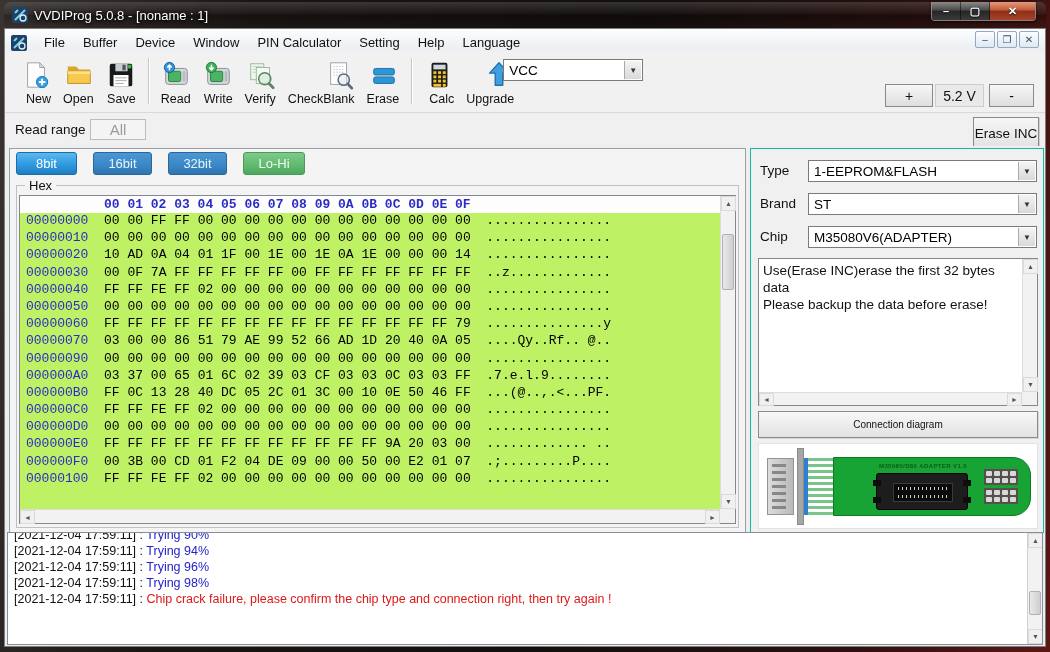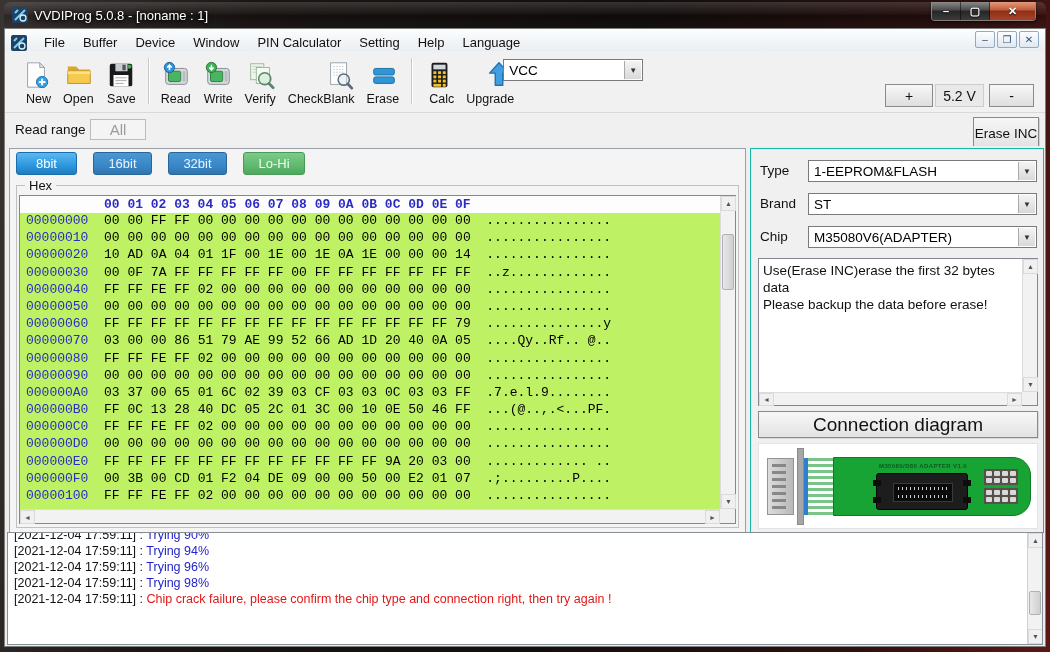--- a/index.html
+++ b/index.html
@@ -101,21 +101,21 @@
     background:#f0f0f0; border:1px solid #14b8a6; }
   .cp-row-lbl { position:absolute; left:9px; font-size:13.5px; color:#111; }
   .cp-combo { position:absolute; left:57px; width:229px; height:22px; }
   .infobox { position:absolute; left:7px; top:109px; width:280px; height:148px; background:#fff; border:1px solid #828790; }
   .infotext { position:absolute; left:4px; top:3px; right:18px; font-size:13.5px; color:#111; line-height:17px; }
   .infobox .vscroll { bottom:13px; }
   .infobox .hscroll { right:15px; height:13px; }
   .infobox .hscroll .sb-btn { height:13px; }
   .connbtn { position:absolute; left:7px; top:262px; width:280px; height:27px;
     background:linear-gradient(180deg,#f7f7f7,#e3e3e3); border:1px solid #8a8a8a;
-    box-shadow:1px 1px 0 #d8d8d8; font-size:19px; color:#111;
+    box-shadow:1px 1px 0 #d8d8d8; font-size:10px; color:#111;
     display:flex; align-items:center; justify-content:center; }
   .adapterbox { position:absolute; left:7px; top:294px; width:280px; height:86px; background:#fff;
     border:1px solid #e3e3e3; overflow:hidden; }
   .ad-connector { position:absolute; left:8px; top:14px; width:27px; height:57px;
     background:linear-gradient(90deg,#dcdcdc,#b9b9b9); border:1px solid #949494; }
   .ad-connector::before { content:""; position:absolute; left:4px; top:5px; width:14px; height:46px;
     background:repeating-linear-gradient(180deg,#878787 0 3px, transparent 3px 7px); }
   .ad-bracket { position:absolute; left:38px; top:4px; width:7px; height:77px; background:#a6a6a6; border:1px solid #8b8b8b; }
   .ad-ribbon { position:absolute; left:45px; top:14px; width:29px; height:57px;
     border-left:4px solid #2e7fd0;
@@ -348,21 +348,20 @@
           <div class="hexhdr">00 01 02 03 04 05 06 07 08 09 0A 0B 0C 0D 0E 0F</div>
           <div class="hexrows">
               <div class="hexrow"><span class="addr">00000000</span>  <span>00 00 FF FF 00 00 00 00 00 00 00 00 00 00 00 00</span>  <span>................</span></div>
               <div class="hexrow"><span class="addr">00000010</span>  <span>00 00 00 00 00 00 00 00 00 00 00 00 00 00 00 00</span>  <span>................</span></div>
               <div class="hexrow"><span class="addr">00000020</span>  <span>10 AD 0A 04 01 1F 00 1E 00 1E 0A 1E 00 00 00 14</span>  <span>................</span></div>
               <div class="hexrow"><span class="addr">00000030</span>  <span>00 0F 7A FF FF FF FF FF 00 FF FF FF FF FF FF FF</span>  <span>..z.............</span></div>
               <div class="hexrow"><span class="addr">00000040</span>  <span>FF FF FE FF 02 00 00 00 00 00 00 00 00 00 00 00</span>  <span>................</span></div>
               <div class="hexrow"><span class="addr">00000050</span>  <span>00 00 00 00 00 00 00 00 00 00 00 00 00 00 00 00</span>  <span>................</span></div>
               <div class="hexrow"><span class="addr">00000060</span>  <span>FF FF FF FF FF FF FF FF FF FF FF FF FF FF FF 79</span>  <span>...............y</span></div>
               <div class="hexrow"><span class="addr">00000070</span>  <span>03 00 00 86 51 79 AE 99 52 66 AD 1D 20 40 0A 05</span>  <span>....Qy..Rf.. @..</span></div>
-              <div class="hexrow"><span class="addr">00000080</span>  <span>FF FF FE FF 02 00 00 00 00 00 00 00 00 00 00 00</span>  <span>................</span></div>
               <div class="hexrow"><span class="addr">00000090</span>  <span>00 00 00 00 00 00 00 00 00 00 00 00 00 00 00 00</span>  <span>................</span></div>
               <div class="hexrow"><span class="addr">000000A0</span>  <span>03 37 00 65 01 6C 02 39 03 CF 03 03 0C 03 03 FF</span>  <span>.7.e.l.9........</span></div>
               <div class="hexrow"><span class="addr">000000B0</span>  <span>FF 0C 13 28 40 DC 05 2C 01 3C 00 10 0E 50 46 FF</span>  <span>...(@..,.&lt;...PF.</span></div>
               <div class="hexrow"><span class="addr">000000C0</span>  <span>FF FF FE FF 02 00 00 00 00 00 00 00 00 00 00 00</span>  <span>................</span></div>
               <div class="hexrow"><span class="addr">000000D0</span>  <span>00 00 00 00 00 00 00 00 00 00 00 00 00 00 00 00</span>  <span>................</span></div>
               <div class="hexrow"><span class="addr">000000E0</span>  <span>FF FF FF FF FF FF FF FF FF FF FF FF 9A 20 03 00</span>  <span>............. ..</span></div>
               <div class="hexrow"><span class="addr">000000F0</span>  <span>00 3B 00 CD 01 F2 04 DE 09 00 00 50 00 E2 01 07</span>  <span>.;.........P....</span></div>
               <div class="hexrow"><span class="addr">00000100</span>  <span>FF FF FE FF 02 00 00 00 00 00 00 00 00 00 00 00</span>  <span>................</span></div>
             </div>
           <div class="vscroll">

